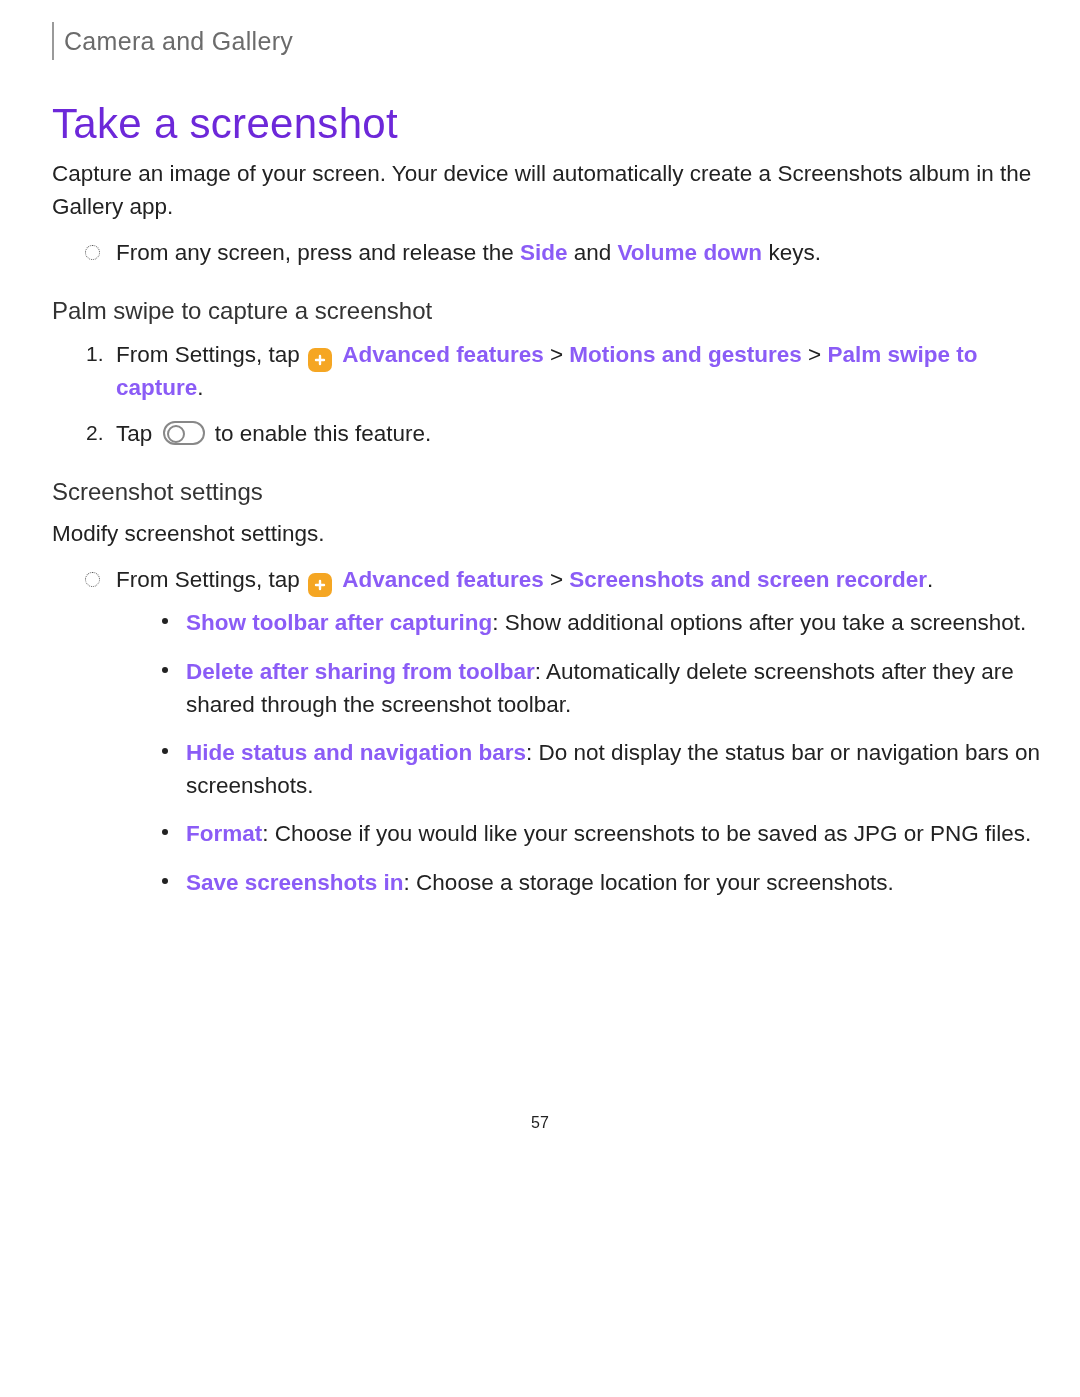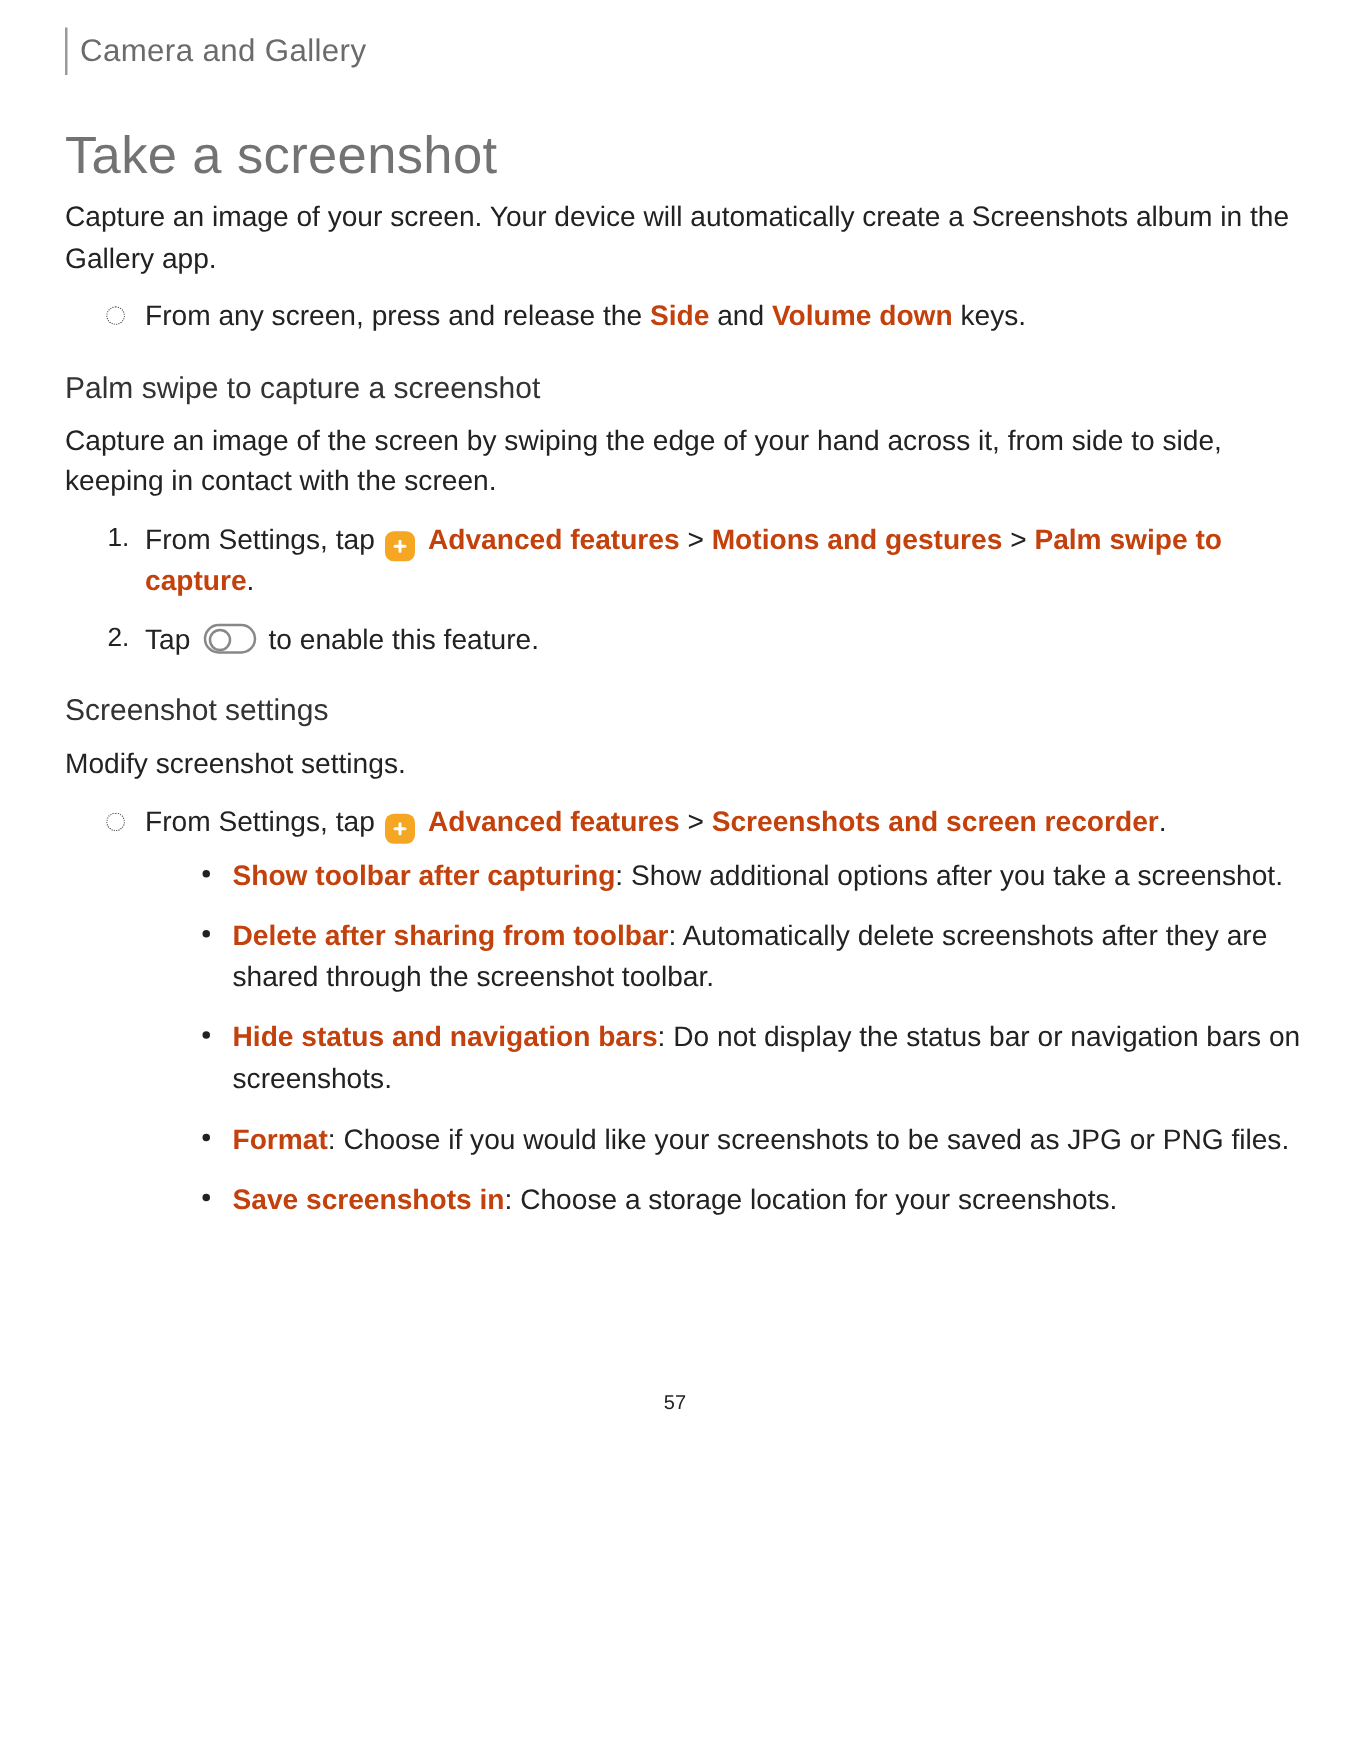--- a/index.html
+++ b/index.html
@@ -27,39 +27,39 @@
     height: 38px;
     background: #9a9a9a;
     margin-right: 10px;
   }
   .breadcrumb {
     font-size: 25px;
     color: #6b6b6b;
     letter-spacing: 0.3px;
   }
   h1.main-title {
-    color: #737373;
+    color: #6d28d9;
     font-size: 42px;
     font-weight: 500;
     margin: 0 0 10px 0;
     letter-spacing: 0.3px;
   }
   .body {
     font-size: 22.5px;
     line-height: 1.45;
     color: #222;
   }
   p.para { margin: 0 0 14px 0; }
   h2.subhead {
     font-size: 24px;
     font-weight: 400;
     color: #333;
     margin: 24px 0 8px 0;
   }
-  strong { font-weight: 700; color:#c2410c;text-align:center; }
+  strong { font-weight: 700; color:#8b5cf6;text-align:center; }
 
   .circ-list, .num-list, .dot-list {
     list-style: none;
     padding: 0;
     margin: 10px 0 8px 0;
   }
   .circ-list > li {
     position: relative;
     padding-left: 64px;
     margin: 6px 0 12px 0;
@@ -166,21 +166,20 @@
   <div class="body">
     <p class="para">Capture an image of your screen. Your device will automatically create a Screenshots album in the Gallery app.</p>
 
     <ul class="circ-list">
       <li>
         <span>From any screen, press and release the </span><strong>Side</strong><span> and </span><strong>Volume down</strong><span> keys.</span>
       </li>
     </ul>
 
     <h2 class="subhead">Palm swipe to capture a screenshot</h2>
-    <p class="para">Capture an image of the screen by swiping the edge of your hand across it, from side to side, keeping in contact with the screen.</p>
 
     <ol class="num-list">
       <li>
         <span>From Settings, tap </span>
         <span class="adv-icon">
           <svg width="14" height="14" viewBox="0 0 14 14">
               <path fill="#fff" d="M7 3v8M3 7h8" stroke="#fff" stroke-width="2.4" stroke-linecap="round"></path>
             </svg>
         </span>
         <strong>Advanced features</strong><span> &gt; </span><strong>Motions and gestures</strong><span> &gt; </span><strong>Palm swipe to capture</strong><span>.</span>

